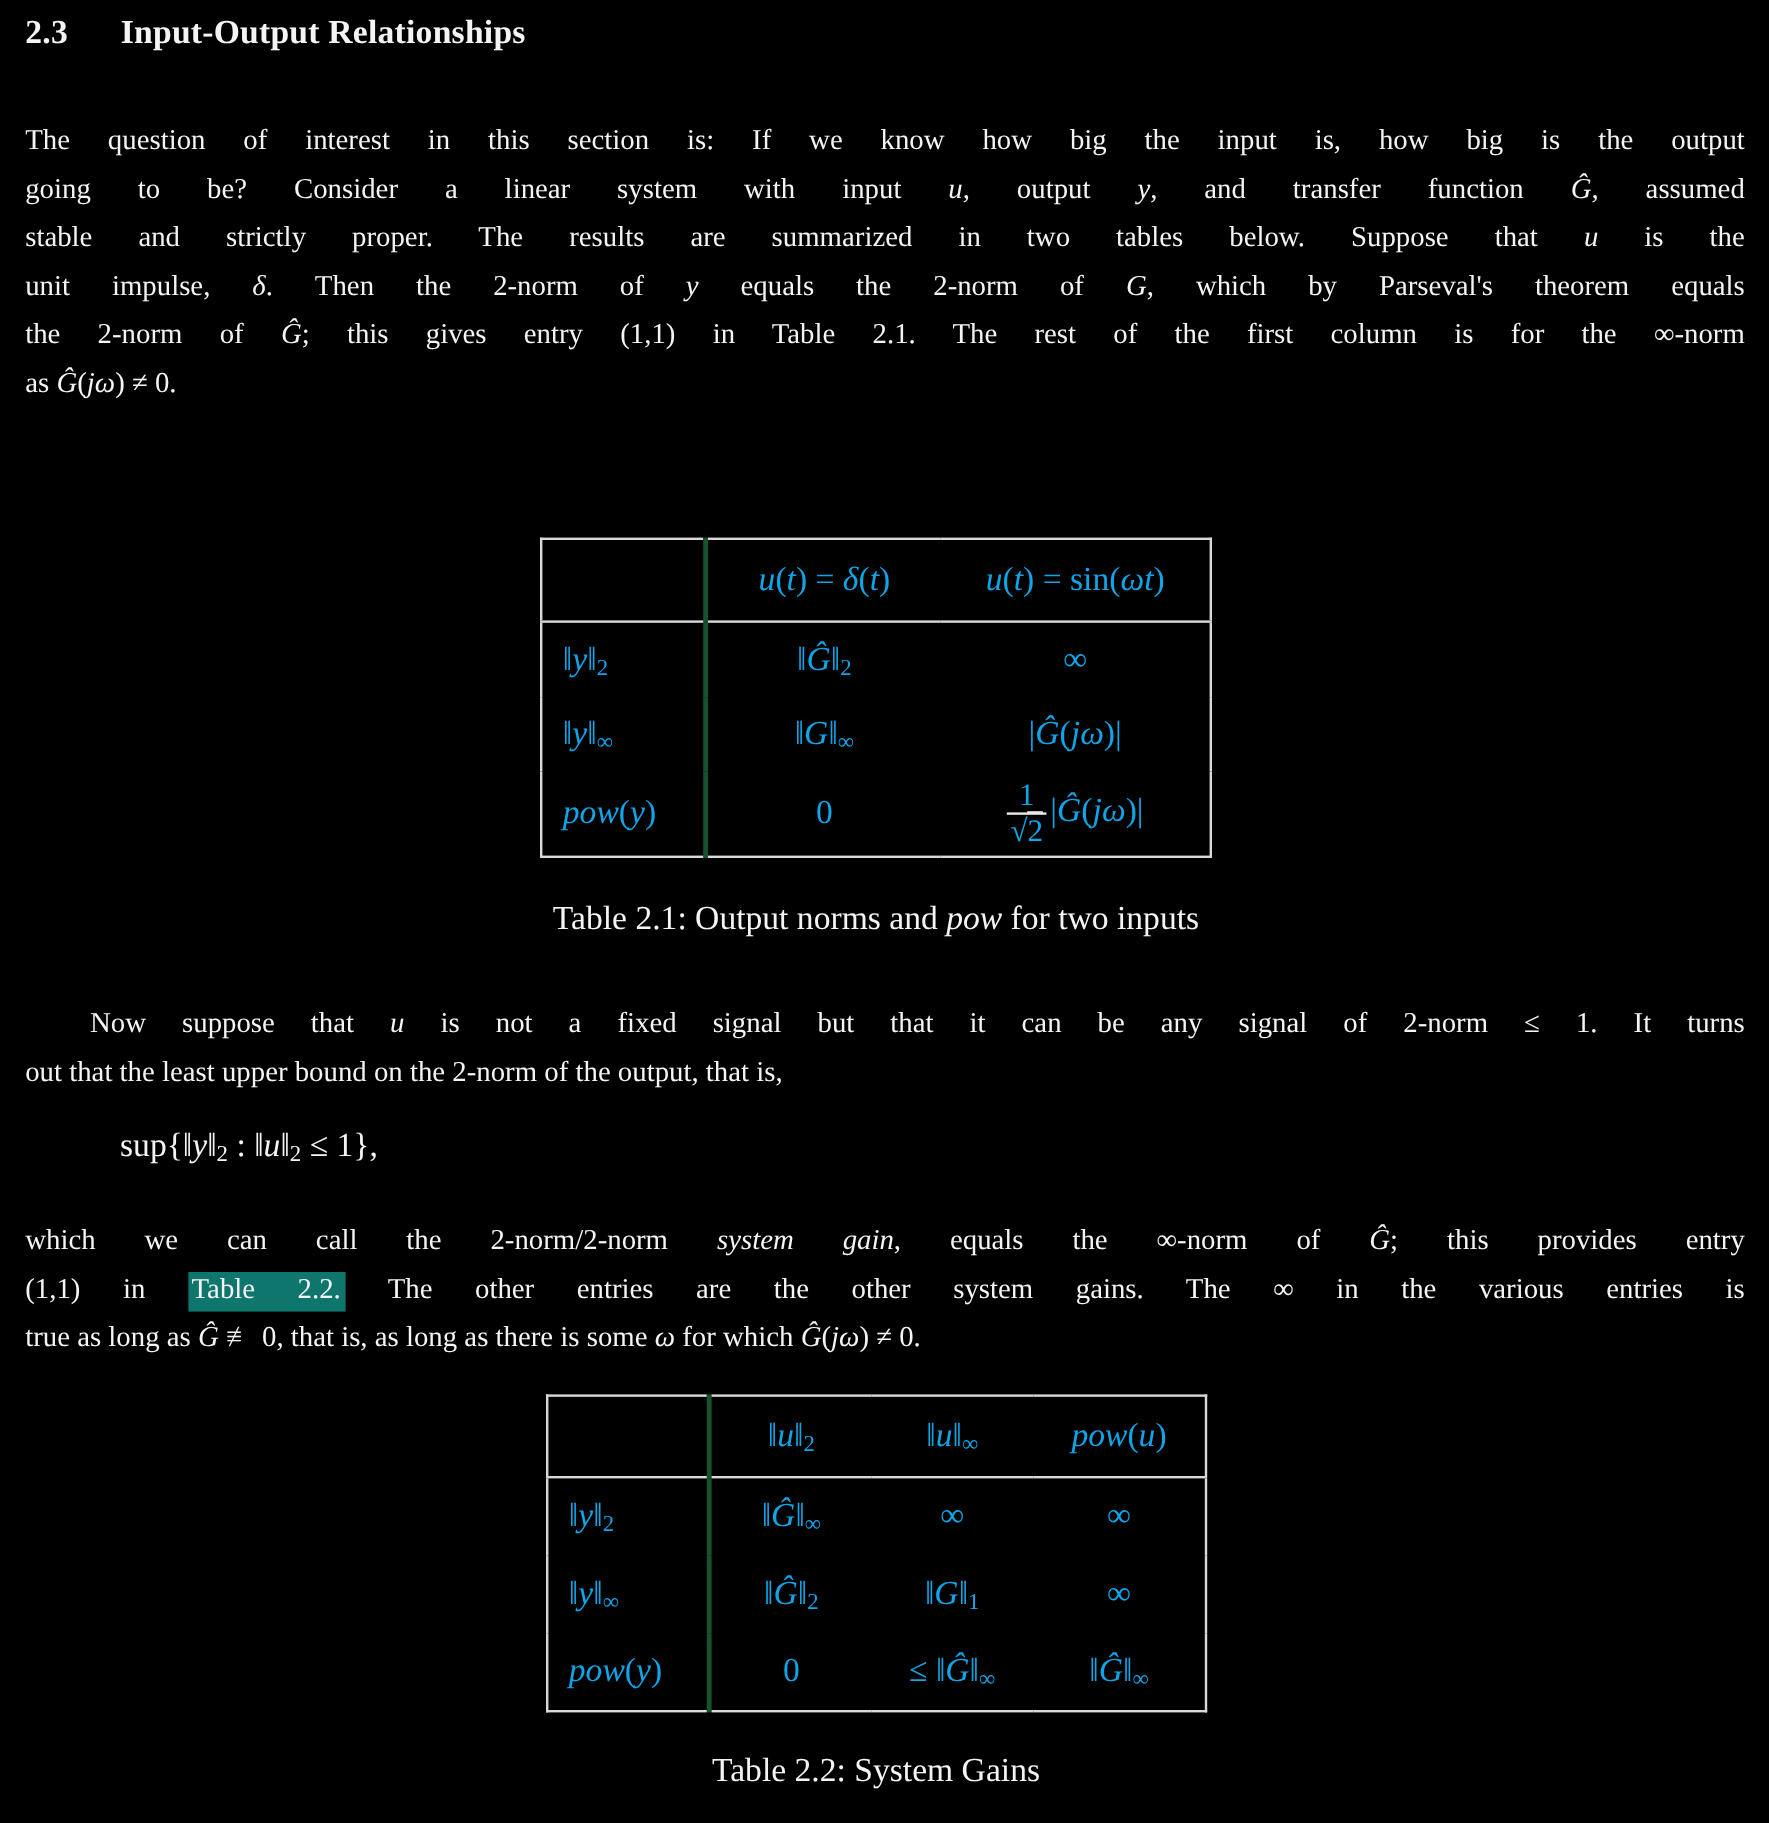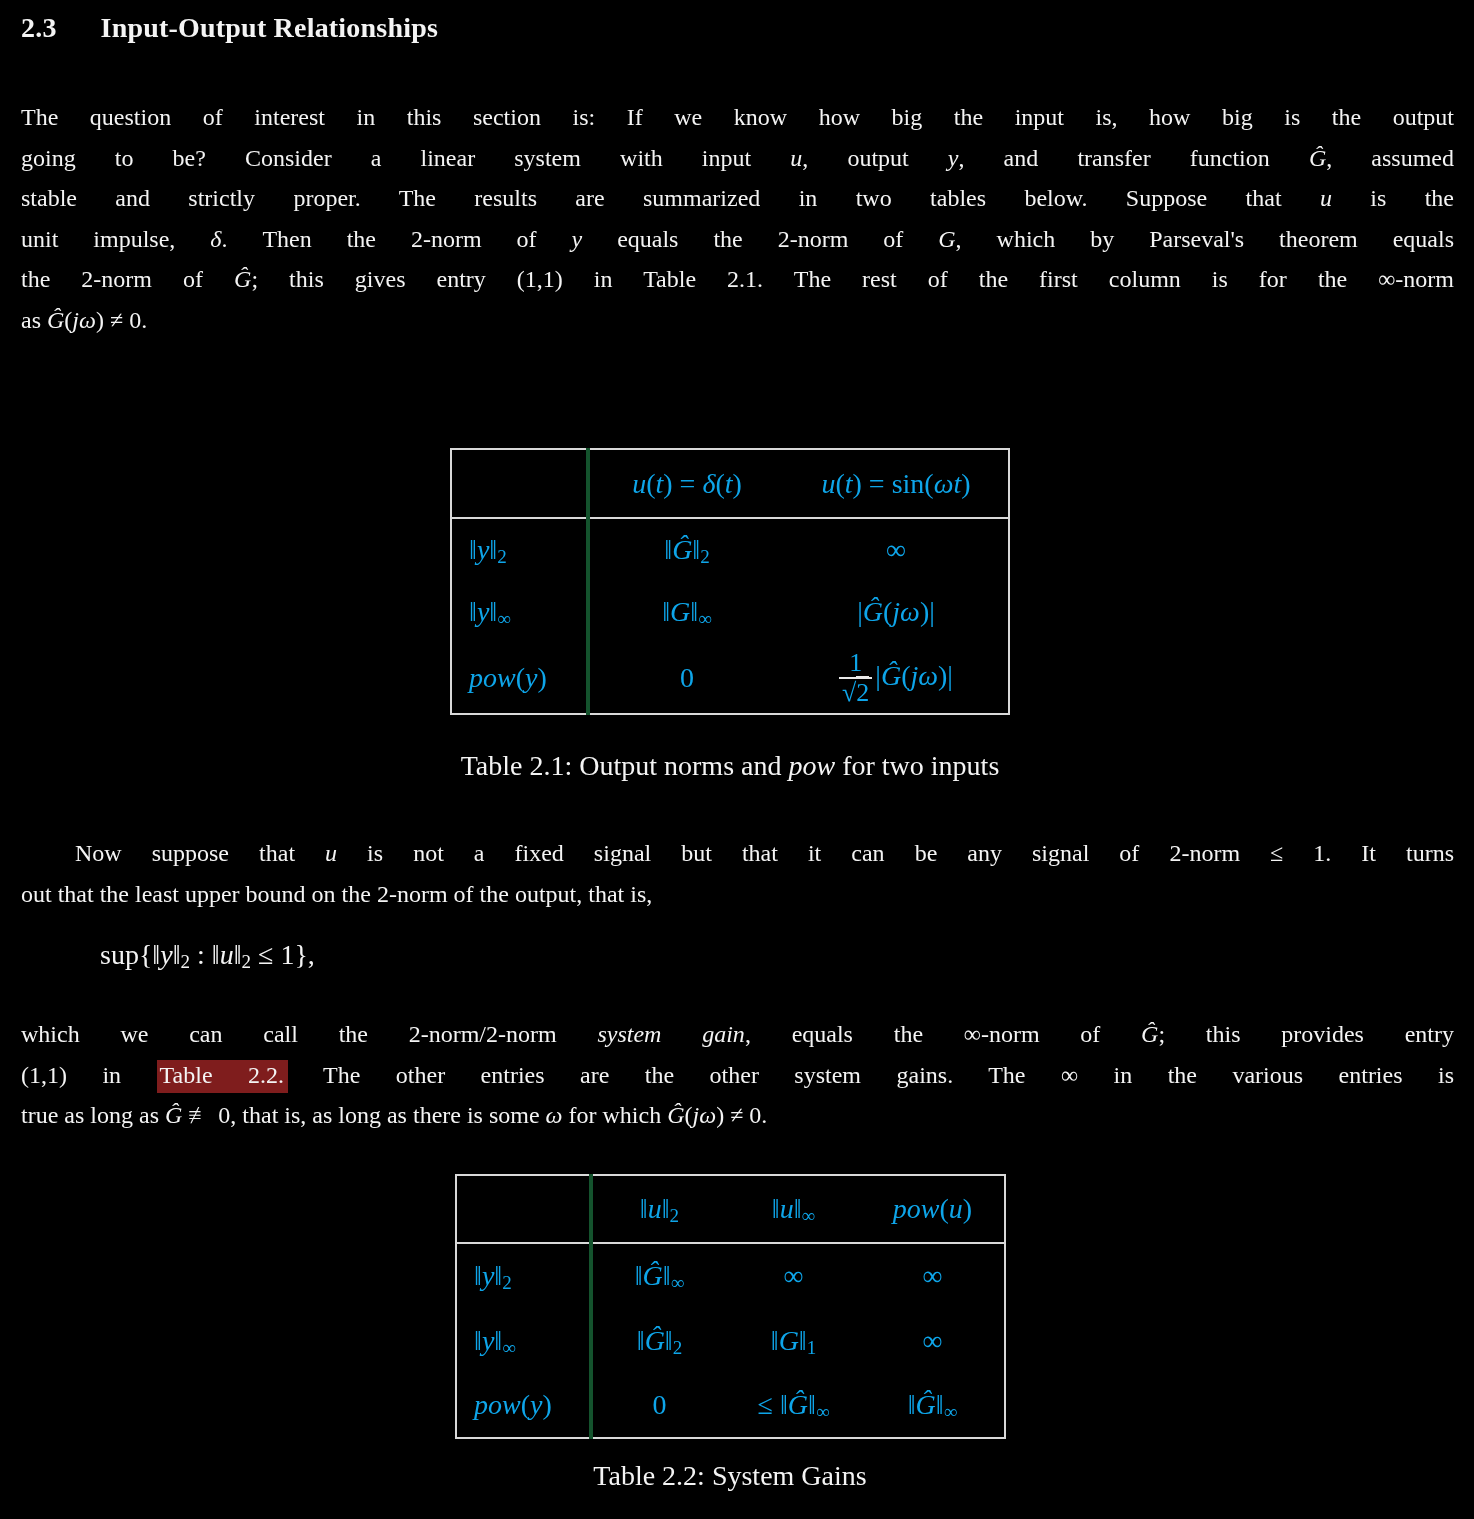--- a/index.html
+++ b/index.html
@@ -20,21 +20,21 @@
   .jline {
     height:40.6px; line-height:40.6px; overflow:hidden;
     text-align:justify; text-align-last:justify;
   }
   .jline.last { text-align:justify; text-align-last:left; }
   .jline.indent { text-indent:54px; }
   i { font-style:italic; }
   sub { font-size:0.68em; vertical-align:-0.22em; line-height:0; }
 
   
-  .hl { background:#7f1d1d; padding:2px 4px 5px 3px; }
+  .hl { background:#0f766e; padding:2px 4px 5px 3px; }
 
   
   #equation { top:939px; left:100px; font-size:28px; }
 
   
   table.mtable {
     position:absolute; border-collapse:collapse; table-layout:fixed;
     border:2px solid #d9d9d9; font-size:28px; color:#0ea5e9;
   }
   table.mtable td { text-align:center; vertical-align:middle; padding:0; }
@@ -111,21 +111,21 @@
 </div>
 
 <div id="equation" class="abs">sup{‖<i>y</i>‖<sub>2</sub> : ‖<i>u</i>‖<sub>2</sub> ≤ 1},</div>
 
 <div id="p3" class="abs para" style="top:1014px;">
   <div class="jline">which we can call the 2-norm/2-norm <i>system gain</i>, equals the ∞-norm of <i>Ĝ</i>; this provides entry</div>
   <div class="jline">(1,1) in <span class="hl">Table 2.2.</span> The other entries are the other system gains. The ∞ in the various entries is</div>
   <div class="jline last">true as long as <i>Ĝ</i> ≢ 0, that is, as long as there is some <i>ω</i> for which <i>Ĝ</i>(<i>jω</i>) ≠ 0.</div>
 </div>
 
-<table class="mtable" id="table2" style="top:1162px; left:455px;margin-top:12px;">
+<table class="mtable" id="table2" style="top:1162px; left:455px;">
   <colgroup>
       <col style="width:135px">
       <col style="width:135px">
       <col style="width:135px">
       <col style="width:144px">
     </colgroup>
   <tbody>
     <tr class="thead" style="height:68px;">
       <td class="lbl"></td>
       <td>‖<i>u</i>‖<sub>2</sub></td>

